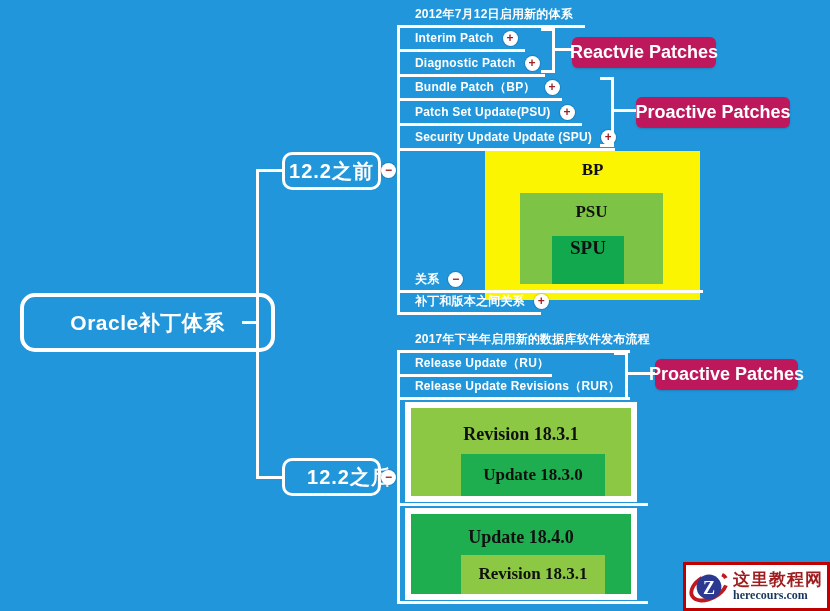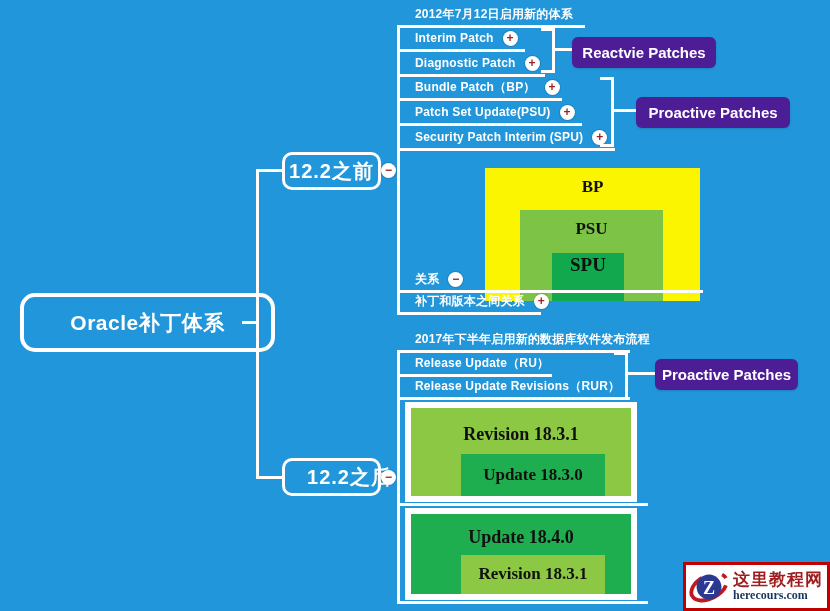--- a/index.html
+++ b/index.html
@@ -30,28 +30,28 @@
     color:#9E2121;font-size:12px;font-weight:bold;line-height:14px;text-align:center;
     box-shadow:0 0 0 1px rgba(0,0,0,.12);
   }
   .circle-icon.abs{position:absolute;}
   
   .bracket{
     position:absolute;box-sizing:border-box;
     border:3px solid #fff;border-left:none;
   }
   .summary{
-    position:absolute;background:#4c1d95;border-radius:6px;
-    color:#fff;font-weight:bold;font-size:15px;white-space:nowrap;
+    position:absolute;background:#be185d;border-radius:6px;
+    color:#fff;font-weight:bold;font-size:18px;white-space:nowrap;
     display:flex;align-items:center;justify-content:center;
     box-shadow:0 1px 2px rgba(0,0,0,.15);
   }
   
   .serif{font-family:"Liberation Serif",serif;font-weight:bold;color:#101010;}
-  .venn{position:absolute;left:485px;top:168px;width:215px;height:133px;background:#FBF502;}
+  .venn{position:absolute;left:485px;top:151px;width:215px;height:149px;background:#FBF502;}
   .venn-mid{position:absolute;left:35px;top:42px;width:143px;height:91px;background:#7DC345;}
   .venn-in{position:absolute;left:32px;top:43px;width:72px;height:48px;background:#12A94E;}
   .venn-label{display:block;text-align:center;font-size:17px;padding-top:9px;}
   .img-box{
     position:absolute;left:405px;width:232px;background:#fff;
     box-sizing:border-box;padding:6px;
   }
   .img-inner{position:relative;width:100%;height:100%;}
   .img-label{display:block;text-align:center;font-size:18px;}
   .nested{position:absolute;bottom:0;left:50px;width:144px;}
@@ -116,21 +116,21 @@
   </div>
   <div class="line hline" style="left:397px;top:98px;width:165px;"></div>
 
   <div class="row" style="left:415px;top:103px;">
     <span>Patch Set Update(PSU)</span>
     <span class="circle-icon">+</span>
   </div>
   <div class="line hline" style="left:397px;top:123px;width:185px;"></div>
 
   <div class="row" style="left:415px;top:128px;">
-    <span>Security Patch Interim (SPU)</span>
+    <span>Security Update Update (SPU)</span>
     <span class="circle-icon">+</span>
   </div>
   <div class="line hline" style="left:397px;top:148px;width:218px;"></div>
 
   <div class="bracket" style="left:541px;top:28px;width:14px;height:45px;"></div>
   <div class="line hline" style="left:553px;top:48px;width:20px;"></div>
   <div class="summary" style="left:572px;top:37px;width:144px;height:31px;">
     <span>Reactvie Patches</span>
   </div>
 

